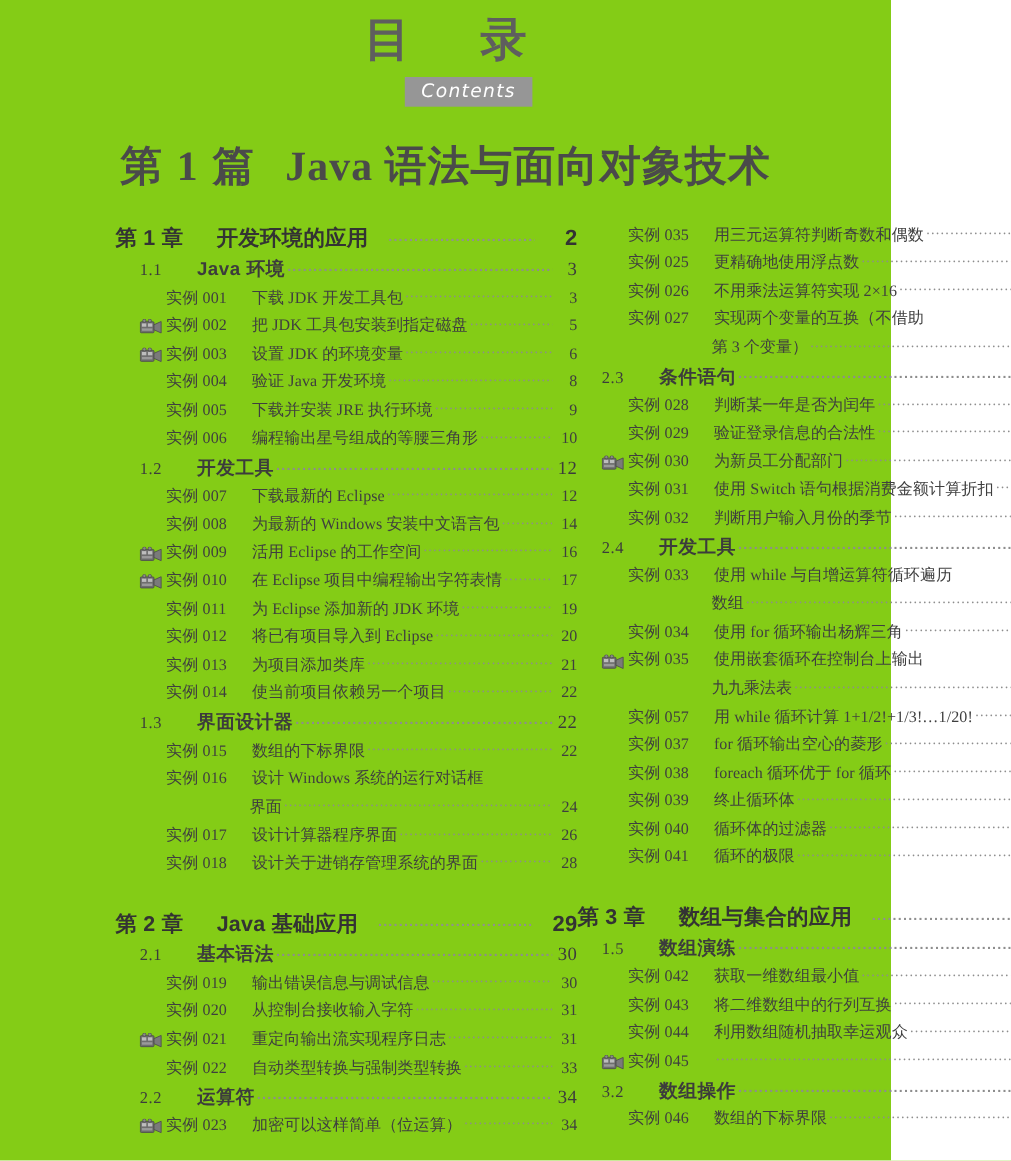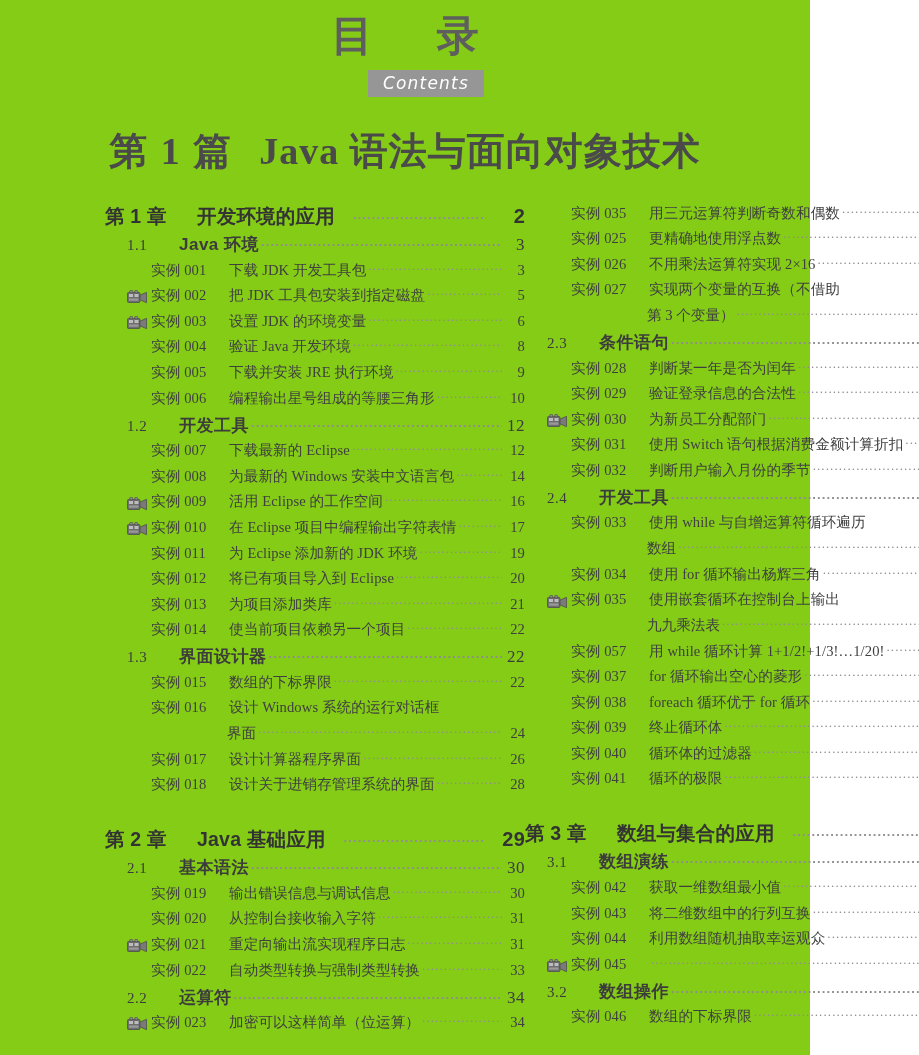--- a/index.html
+++ b/index.html
@@ -636,21 +636,21 @@
           <span class="txt">循环的极限</span>
           <span class="leader"></span>
         </div>
         <div class="spacer-lg"></div>
         <div class="row lvl-chapter">
           <span class="label">第 3 章</span>
           <span class="txt">数组与集合的应用</span>
           <span class="leader"></span>
         </div>
         <div class="row lvl-section">
-          <span class="label">3.1</span>
+          <span class="label">1.5</span>
           <span class="txt">数组演练</span>
           <span class="leader"></span>
         </div>
         <div class="row lvl-item indent-item">
           <span class="icon-slot"></span>
           <span class="label">实例 042</span>
           <span class="txt">获取一维数组最小值</span>
           <span class="leader"></span>
         </div>
         <div class="row lvl-item indent-item">

